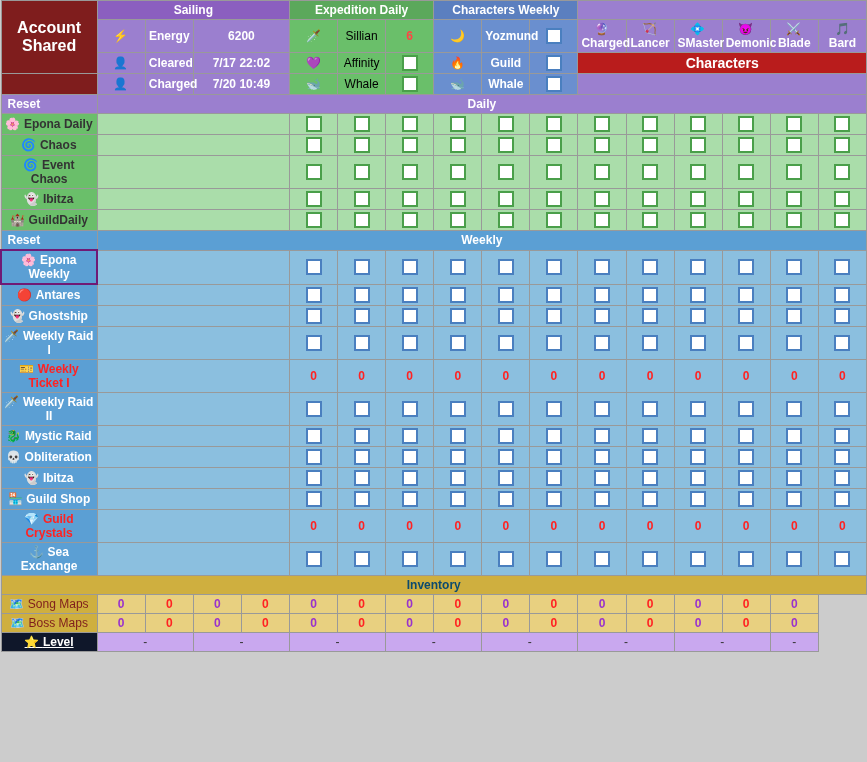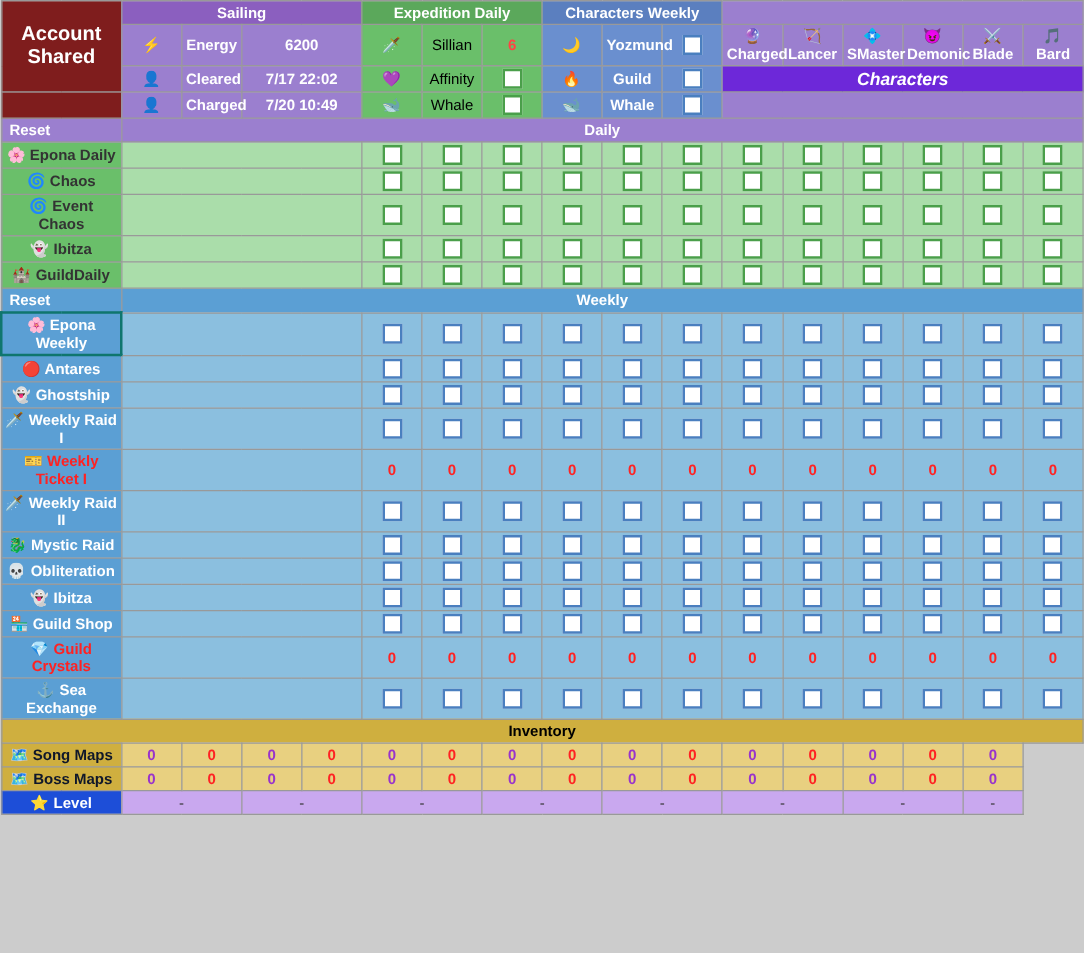--- a/index.html
+++ b/index.html
@@ -41,25 +41,24 @@
     
     .exp-daily-info { background-color: #6abf6a; }
     .exp-daily-value { color: #ff4444; font-weight: bold; }
     
     
     .exp-weekly-info { background-color: #6a8fcf; }
     .exp-weekly-label { color: white; font-weight: bold; }
     
     
     .characters-header {
-      background-color: #6d28d9;
+      background-color: #b91c1c;
       color: white;
       font-weight: bold;
       font-size: 14px;
-      font-style: italic;
     }
     .char-arcana { background-color: #9b7fcf; color: white; font-weight: bold; }
     .char-lancer { background-color: #9b7fcf; color: white; font-weight: bold; }
     .char-smaster { background-color: #9b7fcf; color: white; font-weight: bold; }
     .char-demonic { background-color: #9b7fcf; color: white; font-weight: bold; margin-top: 47px; }
     .char-blade { background-color: #9b7fcf; color: white; font-weight: bold; }
     .char-bard { background-color: #9b7fcf; color: white; font-weight: bold; margin-left: 12px; }
     
     
     .reset-daily { background-color: #9b7fcf; color: white; font-weight: bold; }
@@ -69,29 +68,29 @@
     .daily-row-label { background-color: #6abf6a; color: #333; font-weight: bold; text-align: left; padding-left: 4px; margin-left: 44px; }
     .daily-row-cell { background-color: #aaddaa; }
     
     
     .weekly-row-label { background-color: #5b9fd4; color: white; font-weight: bold; text-align: left; padding-left: 4px; }
     .weekly-row-label-red { background-color: #5b9fd4; color: #ff2222; font-weight: bold; text-align: left; padding-left: 4px; }
     .weekly-row-cell { background-color: #8bbfdf; }
     .weekly-zero { color: #ff2222; font-weight: bold; }
     
     
-    .inventory-header { background-color: #cfaf3f; color: #000000; font-weight: bold; }
-    .inventory-row-label { background-color: #cfaf3f; color: #0f172a; font-weight: bold; text-align: left; padding-left: 4px; }
+    .inventory-header { background-color: #cfaf3f; color: #0c4a6e; font-weight: bold; }
+    .inventory-row-label { background-color: #cfaf3f; color: #7f1d1d; font-weight: normal; text-align: left; padding-left: 4px; }
     .inventory-row-cell { background-color: #e8d080; }
     .inventory-zero-purple { color: #9933cc; font-weight: bold; }
     .inventory-zero-red { color: #ff2222; font-weight: bold; }
     .inventory-dash { color: #333; }
     
     
-    .level-row-label { background-color: #1d4ed8; color: white; font-weight: bold; text-align: left; padding-left: 4px; }
+    .level-row-label { background-color: #0f172a; color: white; font-weight: bold; text-align: left; padding-left: 4px; text-decoration: underline; }
     .level-row-cell { background-color: #c9a8ef; }
     .checkbox-cell-blue {
       width: 16px; height: 16px;
       border: 2px solid #4a7fbf;
       display: inline-block;
       background: white;
       vertical-align: middle;
     }
     .checkbox-cell-green {
       width: 16px; height: 16px;
@@ -285,21 +284,21 @@
     <tr>
       <td colspan="2" class="reset-weekly label-col">
         <span>Reset</span>
       </td>
       <td colspan="16" class="reset-weekly">
         <span>Weekly</span>
       </td>
     </tr>
 
     <tr>
-      <td class="weekly-row-label" colspan="2" style="border: 2px solid #0f766e;">🌸 <span>Epona Weekly</span></td>
+      <td class="weekly-row-label" colspan="2" style="border: 2px solid #701a75;">🌸 <span>Epona Weekly</span></td>
       <td colspan="4" class="weekly-row-cell"></td>
       <td class="weekly-row-cell"><span class="checkbox-cell-blue"></span></td>
       <td class="weekly-row-cell"><span class="checkbox-cell-blue"></span></td>
       <td class="weekly-row-cell"><span class="checkbox-cell-blue"></span></td>
       <td class="weekly-row-cell"><span class="checkbox-cell-blue"></span></td>
       <td class="weekly-row-cell"><span class="checkbox-cell-blue"></span></td>
       <td class="weekly-row-cell"><span class="checkbox-cell-blue"></span></td>
       <td class="weekly-row-cell"><span class="checkbox-cell-blue"></span></td>
       <td class="weekly-row-cell"><span class="checkbox-cell-blue"></span></td>
       <td class="weekly-row-cell"><span class="checkbox-cell-blue"></span></td>

